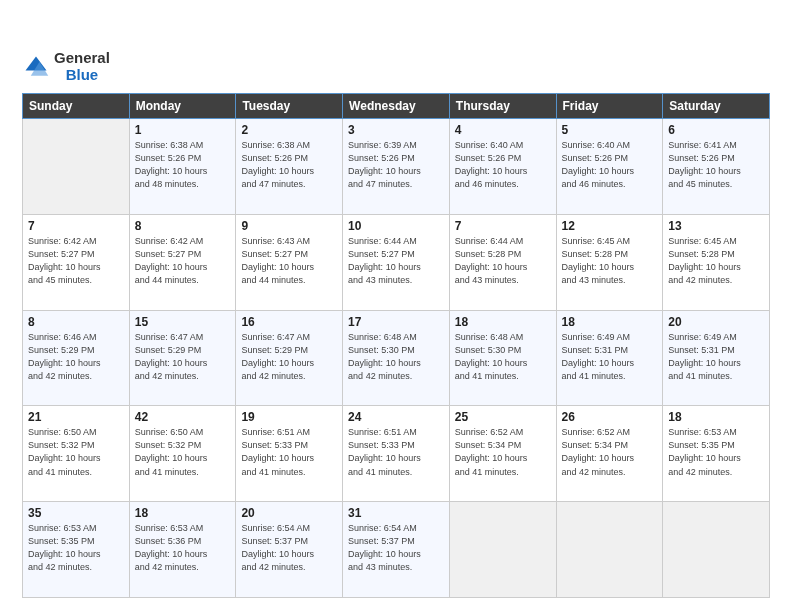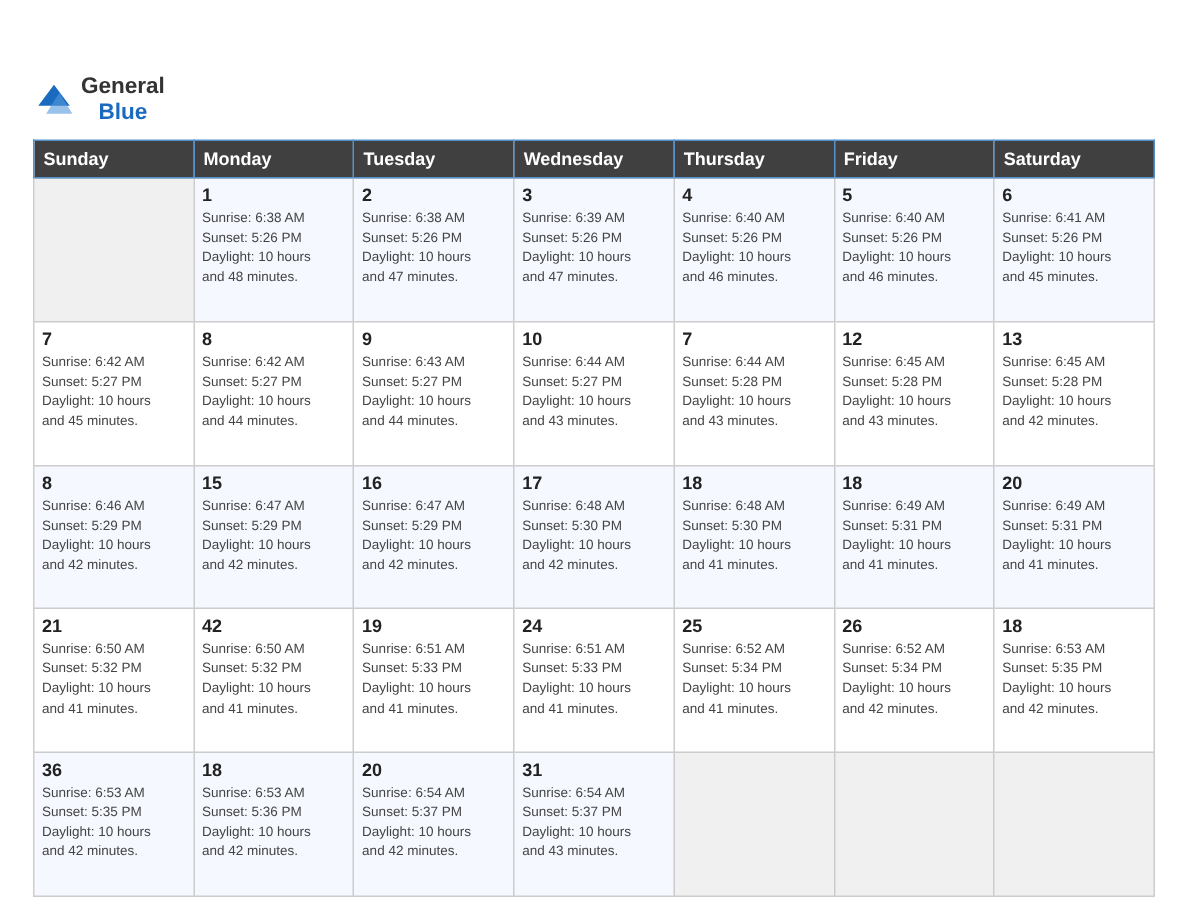--- a/index.html
+++ b/index.html
@@ -252,21 +252,21 @@
             <span class="day-number">26</span>
             <div class="cell-info">Sunrise: 6:52 AM<br>Sunset: 5:34 PM<br>Daylight: 10 hours<br>and 42 minutes.</div>
           </td>
           <td>
             <span class="day-number">18</span>
             <div class="cell-info">Sunrise: 6:53 AM<br>Sunset: 5:35 PM<br>Daylight: 10 hours<br>and 42 minutes.</div>
           </td>
         </tr>
         <tr>
           <td>
-            <span class="day-number">36</span>
+            <span class="day-number">35</span>
             <div class="cell-info">Sunrise: 6:53 AM<br>Sunset: 5:35 PM<br>Daylight: 10 hours<br>and 42 minutes.</div>
           </td>
           <td>
             <span class="day-number">18</span>
             <div class="cell-info">Sunrise: 6:53 AM<br>Sunset: 5:36 PM<br>Daylight: 10 hours<br>and 42 minutes.</div>
           </td>
           <td>
             <span class="day-number">20</span>
             <div class="cell-info">Sunrise: 6:54 AM<br>Sunset: 5:37 PM<br>Daylight: 10 hours<br>and 42 minutes.</div>
           </td>

